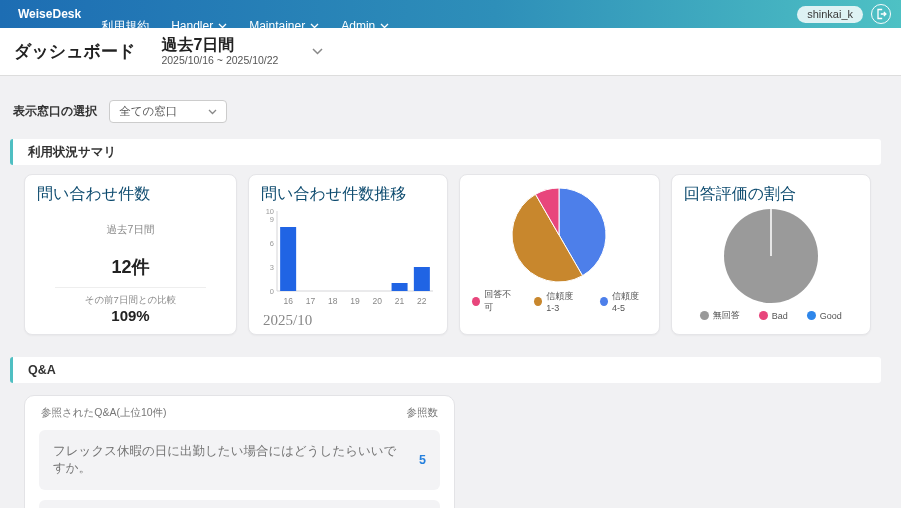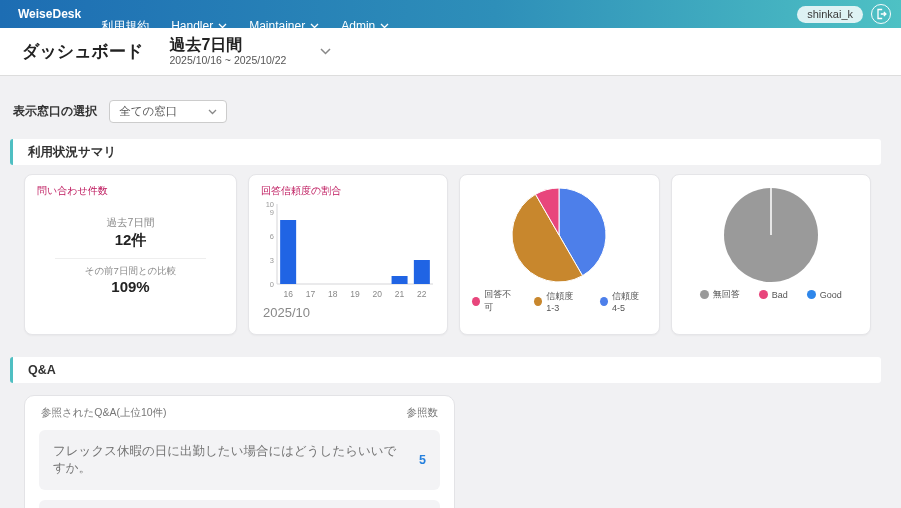--- a/index.html
+++ b/index.html
@@ -13,21 +13,21 @@
   .nav-items { display:flex; align-items:center; gap:22px; margin-left:10px;margin-top:24px; }
   .nav-item { font-size:12px; display:flex; align-items:center; gap:5px; cursor:pointer; }
   .nav-spacer { flex:1; }
   .user-pill { background:rgba(255,255,255,0.82); color:#3a3a3a; font-size:11px;
                padding:2px 10px 3px; border-radius:10px; margin-right:8px; cursor:default; }
   .logout-btn { width:20px; height:20px; border:1.4px solid rgba(255,255,255,0.95); border-radius:50%;
                 display:flex; align-items:center; justify-content:center; cursor:pointer; }
 
   
   .page-header { background:#fff; height:48px; display:flex; align-items:center;
-                 padding:0 22px; border-bottom:1px solid #ddd; }
+                 padding:0 14px; border-bottom:1px solid #ddd; }
   .page-title { font-size:17px; font-weight:700; color:#222; }
   .period-box { display:flex; align-items:center; margin-left:26px; cursor:pointer; }
   .period-texts { display:flex; flex-direction:column; }
   .period-label { font-size:16px; font-weight:700; color:#222; line-height:1.1; }
   .period-range { font-size:10.5px; color:#555; line-height:1.2; }
   .period-chevron { margin-left:34px; }
 
   
   .content { padding-top:24px; }
   .filter-row { display:flex; align-items:center; margin-left:13px; }
@@ -37,34 +37,34 @@
                 padding:0 9px; font-size:11.5px; color:#555; cursor:pointer; }
 
   .section-strip { background:#fff; border-left:3px solid #4fbfc2; border-radius:3px;
                    margin:16px 20px 0 10px; height:26px; display:flex; align-items:center;
                    padding-left:15px; font-size:12.5px; font-weight:700; color:#333; }
   .section-strip.qa { margin-top:22px; }
 
   .cards-row { display:flex; gap:11px; margin:9px 30px 0 24px; }
   .card { background:#fff; border:1px solid #e5e5e8; border-radius:8px;
           box-shadow:0 1px 2px rgba(0,0,0,0.04); height:161px; padding:9px 12px; overflow:hidden; }
-  .card-title { font-size:10px; color:#be185d; }
+  .card-title { font-size:16px; color:#0c4a6e; }
   .card.count  { width:213px; }
   .card.trend  { flex:1; }
   .card.pie3   { flex:1; }
   .card.pie4   { flex:1; }
 
   .count-body { text-align:center; margin-top:18px; }
   .count-sub { font-size:10.5px; color:#888; }
-  .count-big { font-size:15px; font-weight:700; color:#222; margin-top:1px; }
+  .count-big { font-size:18px; font-weight:700; color:#222; margin-top:18px; }
   .count-divider { border:none; border-top:1px solid #eee; margin:8px 18px 6px; }
   .count-small-label { font-size:9.5px; color:#888; }
   .count-small-big { font-size:15px; font-weight:700; color:#222; }
 
-  .trend-xtitle { font-size:13px; color:#888; margin:1px 0 0 2px; }
+  .trend-xtitle { font-size:15px; color:#888; margin:1px 0 0 2px;font-family:Liberation Serif, serif; }
 
   .pie-wrap { display:flex; justify-content:center; margin-top:1px; }
   .legend { display:flex; justify-content:center; gap:19px; margin-top:3px; }
   .legend-item { display:flex; align-items:center; gap:4px; font-size:9px; color:#555; }
   .legend-dot { width:9px; height:9px; border-radius:50%; display:inline-block; }
 
   
   .qa-card { background:#fff; border:1px solid #e3e3e6; border-radius:10px;
              margin:12px 0 0 24px; width:431px; height:260px; padding:10px 14px; }
   .qa-head { display:flex; justify-content:space-between; align-items:center; padding:0 2px; }
@@ -153,21 +153,21 @@
       <div class="count-body">
         <div class="count-sub">過去7日間</div>
         <div class="count-big">12件</div>
         <hr class="count-divider">
         <div class="count-small-label">その前7日間との比較</div>
         <div class="count-small-big">109%</div>
       </div>
     </div>
 
     <div class="card trend">
-      <div class="card-title">回答信頼度の割合</div>
+      <div class="card-title">問い合わせ件数推移</div>
       <svg id="bar-chart" width="176" height="106" viewBox="0 0 176 106">
           <line x1="16" y1="6" x2="16" y2="86" class="axis"></line>
           <line x1="16" y1="86" x2="172" y2="86" class="axis"></line>
           <text x="13" y="8.6" text-anchor="end" class="tick-text">10</text>
           <text x="13" y="16.6" text-anchor="end" class="tick-text">9</text>
           <text x="13" y="40.6" text-anchor="end" class="tick-text">6</text>
           <text x="13" y="64.6" text-anchor="end" class="tick-text">3</text>
           <text x="13" y="88.6" text-anchor="end" class="tick-text">0</text>
           <rect x="19.142857142857142" y="22" width="16" height="64" fill="#2064e4"></rect>
           <text x="27.142857142857142" y="99" text-anchor="middle" class="xlab-text">16</text>
@@ -201,20 +201,21 @@
             <span>信頼度1-3</span>
           </span>
           <span class="legend-item">
             <span class="legend-dot" style="background:#4d7fea"></span>
             <span>信頼度4-5</span>
           </span>
         </div>
     </div>
 
     <div class="card pie4">
+      <div class="card-title">回答評価の割合</div>
       <div class="pie-wrap">
         <svg id="pie-rating" width="100" height="100" viewBox="0 0 100 100">
             <circle cx="50" cy="50" r="47" fill="#9a9a9a"></circle>
             <line x1="50" y1="50" x2="50" y2="3" stroke="#fff" stroke-width="1.5"></line>
           </svg>
       </div>
       <div class="legend" id="legend-rating">
           <span class="legend-item">
             <span class="legend-dot" style="background:#9a9a9a"></span>
             <span>無回答</span>

